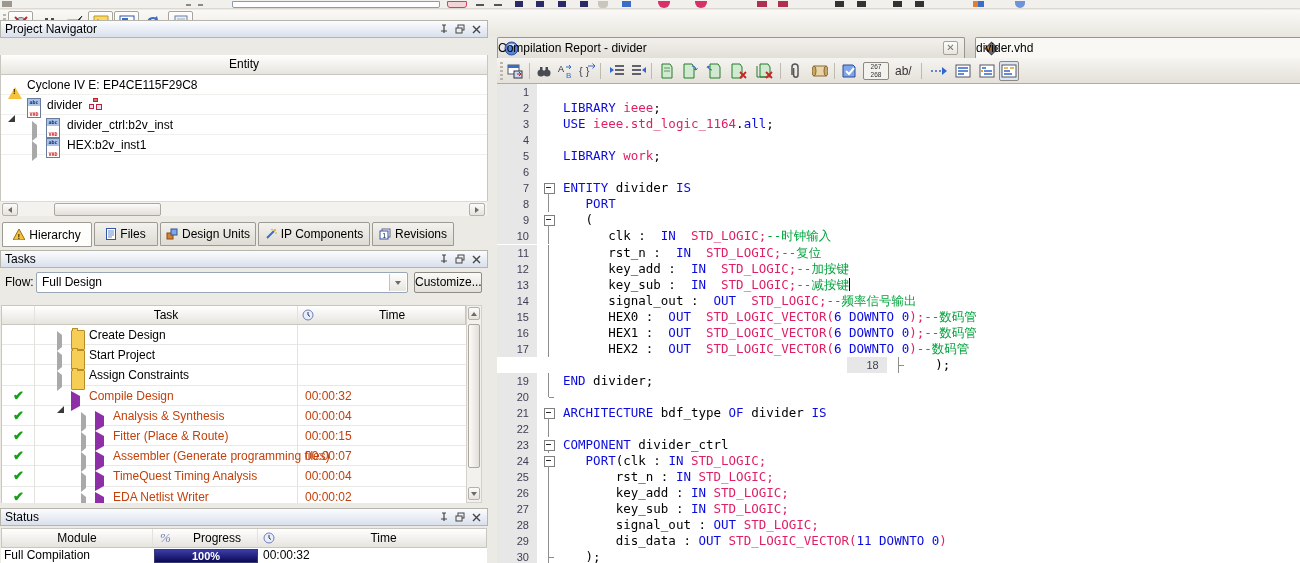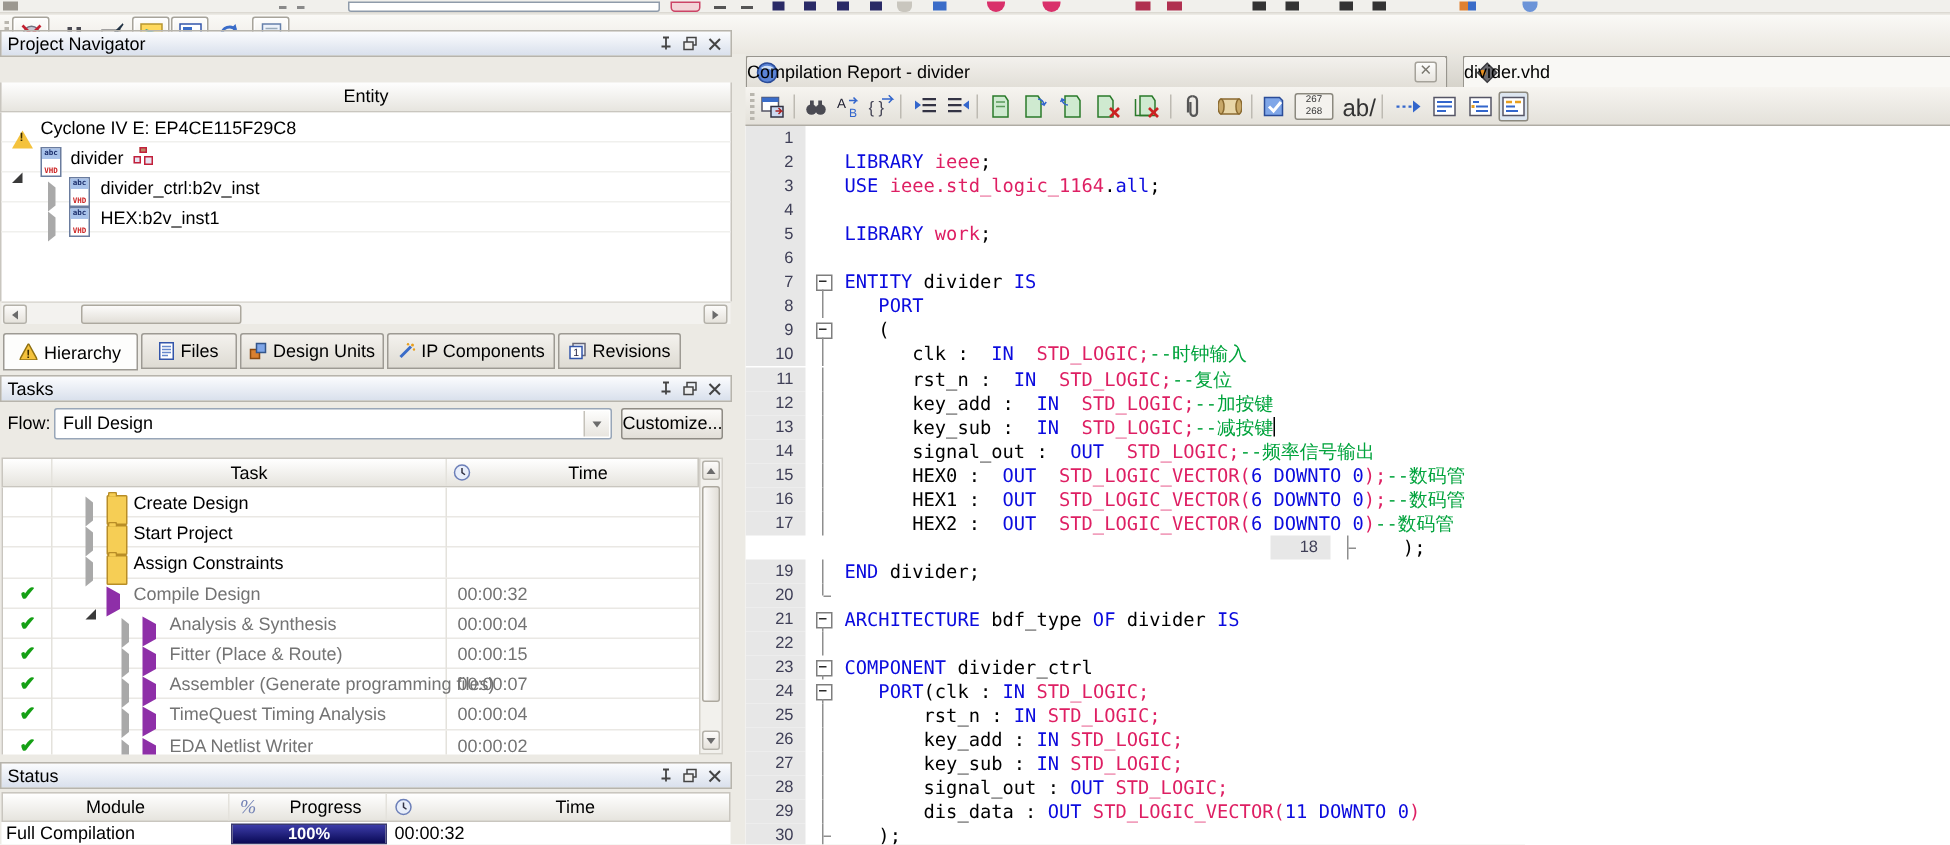--- a/index.html
+++ b/index.html
@@ -69,21 +69,21 @@
   .combo .dd { position:absolute; right:1px; top:1px; width:17px; height:17px; background:linear-gradient(#FDFDFC,#E8E5DF); border-left:1px solid #C5C2BA; display:flex; align-items:center; justify-content:center; }
   .btn { position:absolute; background:linear-gradient(#FCFBF9,#E2DFD8); border:1px solid #8F8C85; border-radius:2px; text-align:center; }
 
   .ttable-hdr { position:absolute; left:1px; top:305px; width:465px; height:20px; background:linear-gradient(#FFFFFF,#E6E4DE);
                 border:1px solid #C9C6BF; }
   .ttable-hdr span { position:absolute; top:0; line-height:18px; }
   .taskrows { position:absolute; left:1px; top:325px; width:465px; height:178px; background:#fff; border-left:1px solid #C9C6BF; overflow:hidden; }
   .trow { position:relative; height:20.2px; border-bottom:1px solid #EAE8E4; }
   .trow > span { position:absolute; top:0; height:20px; line-height:20px; }
   .tcheck { left:11px; color:#15A015; font-weight:bold; font-size:13px; }
-  .tlabel.done, .ttime { color:#737373; }
+  .tlabel.done, .ttime { color:#c2410c; }
   .ttime { left:303px; }
   .i-folder { width:14px; height:11px; top:5px !important; background:#F6CE55; border:1px solid #B88D26; border-radius:1px; }
   .i-folder i { position:absolute; left:0; top:-3px; width:6px; height:3px; background:#F6CE55; border:1px solid #B88D26; border-bottom:none; border-radius:1px 1px 0 0; }
   .i-play { width:0; height:0; top:5px !important; border-top:5px solid transparent; border-bottom:5px solid transparent; border-left:9px solid #8E2FA8; }
   .colline { position:absolute; top:0; bottom:0; width:1px; background:#E4E2DC; }
 
   .vscroll { position:absolute; left:466px; top:305px; width:16px; height:198px; background:#F2F1ED; border:1px solid #D4D1CA; }
   .vthumb { position:absolute; left:1px; width:12px; background:linear-gradient(90deg,#FCFBFA,#E2DFD8); border:1px solid #ACA89E; border-radius:2px; }
 
   
@@ -103,21 +103,21 @@
   .etab .cap { position:absolute; left:0; right:0; top:0; text-align:left; line-height:20px; font-size:12px; }
   .closebox { position:absolute; right:6px; top:3px; width:15px; height:14px; border:1px solid #A5A29A; border-radius:2px;
               background:linear-gradient(#FDFDFC,#E8E5DF); color:#7A776F; font-size:10px; line-height:12px; text-align:center; }
 
   .etoolbar { position:absolute; left:0; top:22px; width:803px; height:26px; background:linear-gradient(#F6F4F0,#E4E1DA); border-bottom:1px solid #AFACA4; }
   .ebtn { position:absolute; top:3px; width:20px; height:20px; display:flex; align-items:center; justify-content:center; border:1px solid transparent; }
   .ebtn.pressed { border:1px solid #8C897F; background:#DDE6F0; border-radius:2px; }
   .esep { position:absolute; top:5px; width:1px; height:16px; background:#BDBAB2; }
   .linebox { position:absolute; top:4px; width:26px; height:18px; border:1px solid #8C897F; border-radius:2px; background:#F4F2EE;
              font-size:6.5px; line-height:8px; text-align:center; color:#333; }
-  .wraplbl { position:absolute; top:6px; font-size:16px; color:#333; }
+  .wraplbl { position:absolute; top:6px; font-size:12px; color:#333; }
 
   .codearea { position:absolute; left:0; top:48px; width:803px; height:479px; background:#fff; overflow:hidden; }
   .cl { position:absolute; left:0; width:100%; height:16px; display:flex; }
   .ln { flex:none; width:40px; padding-right:8px; text-align:right; background:#E7E7E7; font-size:11px; line-height:16px; color:#3E3E56; }
   .fold { flex:none; width:23px; position:relative; }
   .f-v::before, .f-t::before { content:''; position:absolute; left:11px; top:0; bottom:0; width:1px; background:#8E8E8E; }
   .f-t::after { content:''; position:absolute; left:12px; top:8px; width:5px; height:1px; background:#8E8E8E; }
   .f-e::before { content:''; position:absolute; left:11px; top:0; height:8px; width:1px; background:#8E8E8E; }
   .f-e::after { content:''; position:absolute; left:12px; top:8px; width:5px; height:1px; background:#8E8E8E; }
   .f-b::before { content:''; position:absolute; left:7px; top:3px; width:9px; height:9px; border:1px solid #7E7E7E; background:#fff; }

